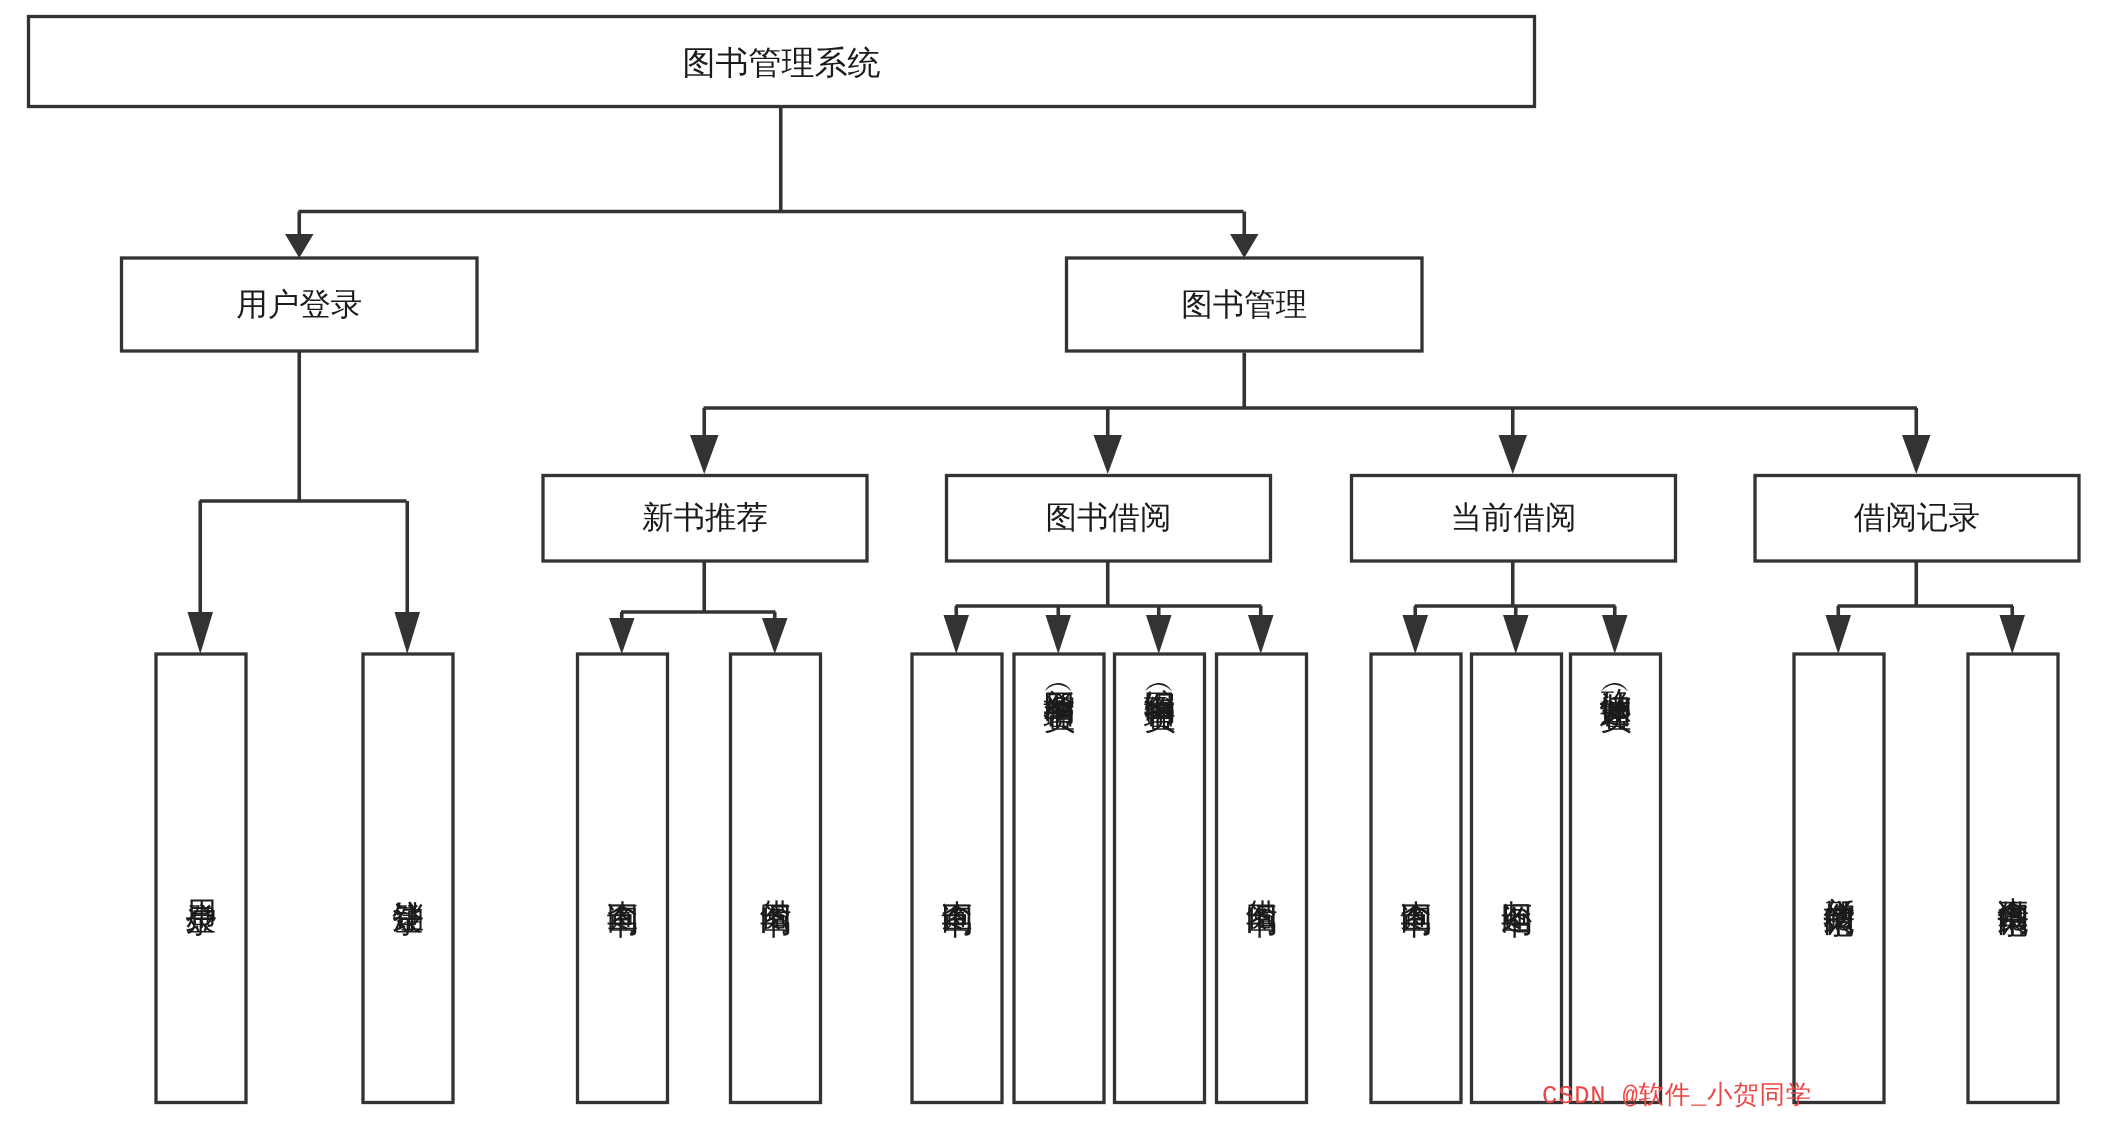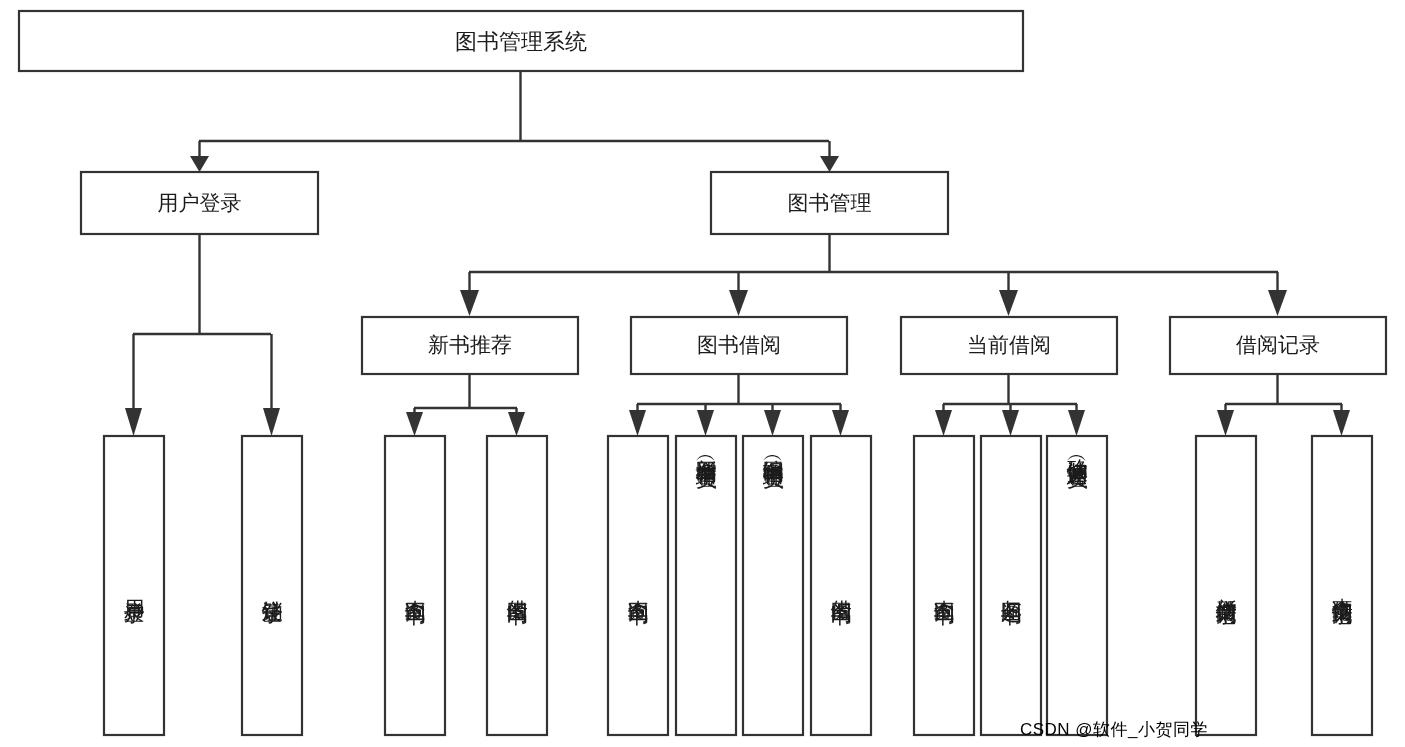--- a/index.html
+++ b/index.html
@@ -70,23 +70,23 @@
     line-height: 1.06;
     color: #1b1b1b;
     letter-spacing: 1.5px;
     white-space: nowrap;
     pointer-events: none;
   }
   .watermark {
     position: absolute;
     right: 12px;
     bottom: 6px;
-    font-family: Liberation Sans, sans-serif;
+    font-family: Liberation Mono, monospace;
     font-size: 17px;
-    color: #000000;
+    color: #ef4444;
     letter-spacing: 0.5px;
     white-space: nowrap;
   }
 </style>
 </head>
 <body>
 
 <div id="diagram-root">
 
   <svg class="diagram-canvas" viewBox="0 0 1405 747">

